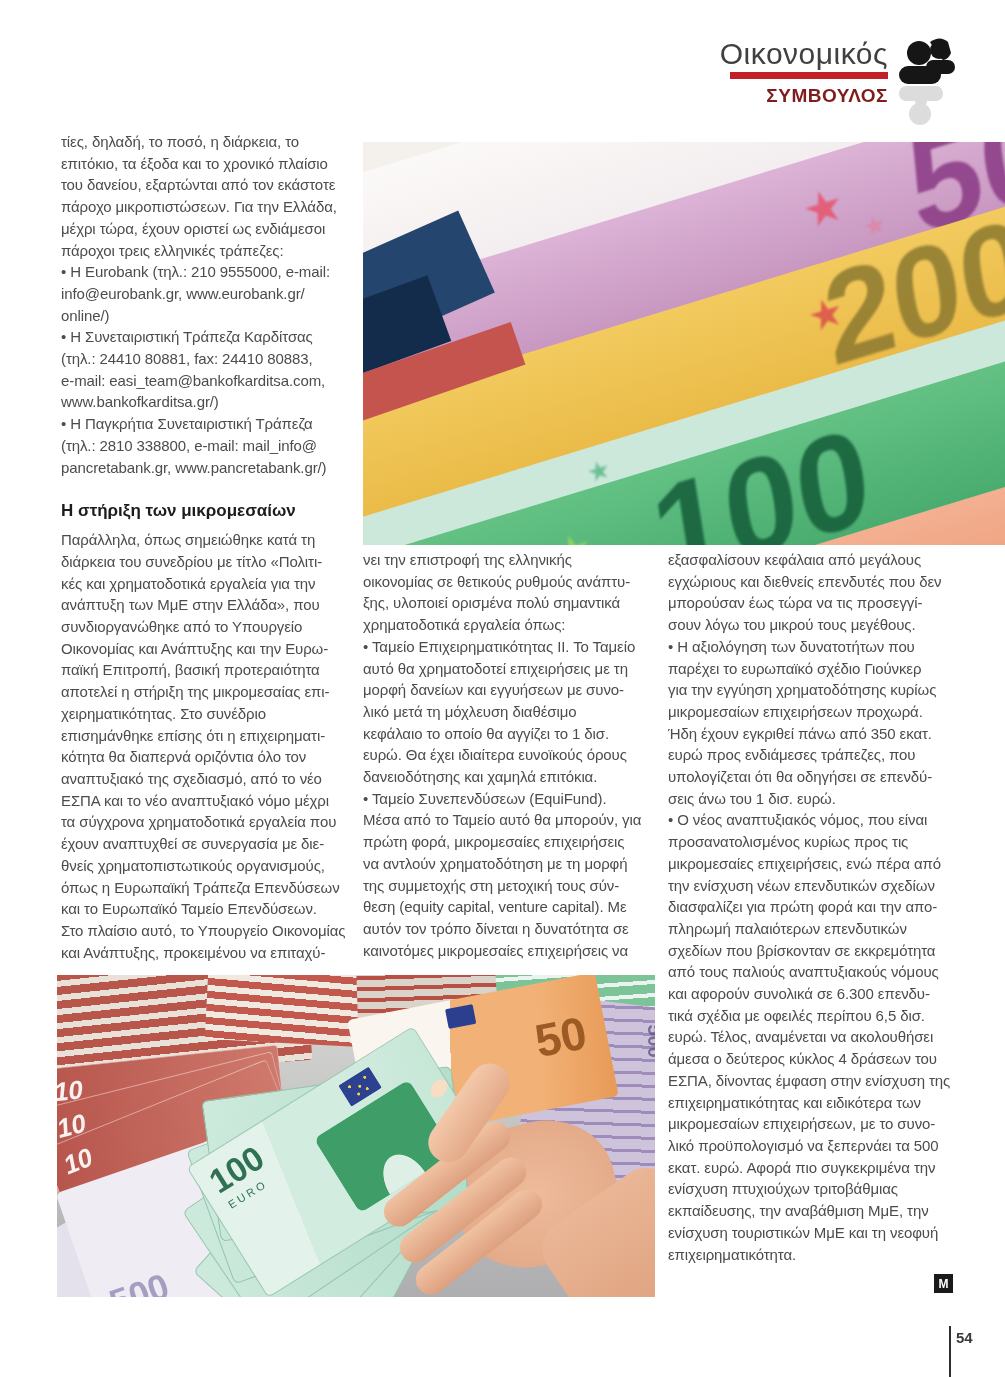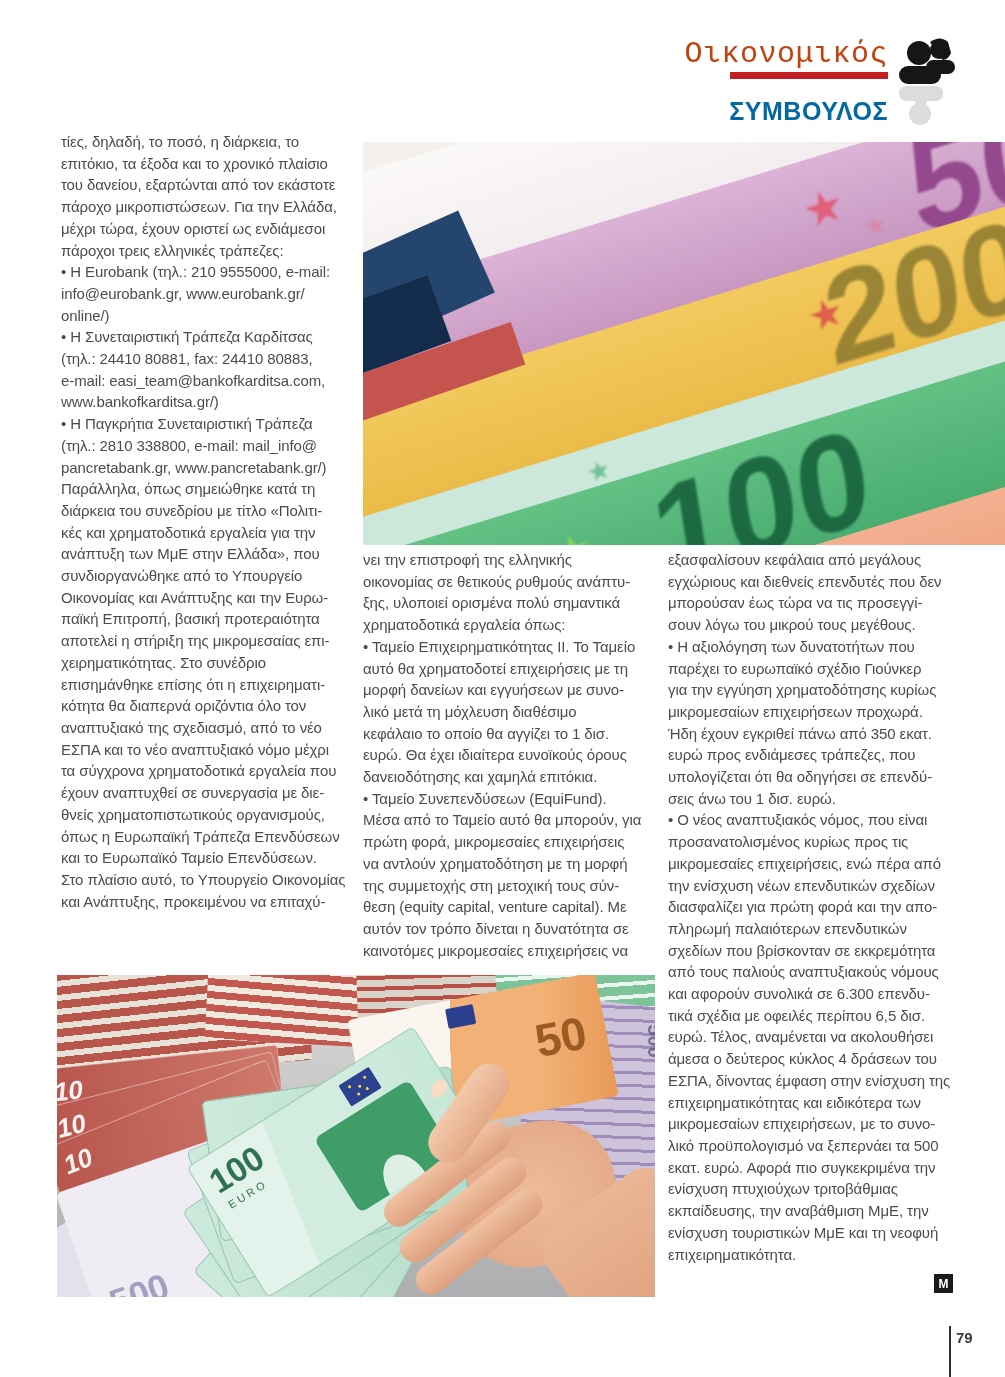--- a/index.html
+++ b/index.html
@@ -2,23 +2,23 @@
 <html><head>
 <meta charset="utf-8">
 <style>
   html,body{margin:0;padding:0;background:#fff;}
   .page{position:relative;width:1005px;height:1377px;background:#ffffff;overflow:hidden;
         font-family:"Liberation Sans", sans-serif;color:#4c4c4e;}
 
   
   .masthead{position:absolute;left:728px;top:38px;display:flex;gap:9px;align-items:flex-start;}
   .mast-text{width:160px;display:flex;flex-direction:column;align-items:flex-end;}
-  .mast-title{font-family:Liberation Mono, monospace;font-size:30px;color:#c2410c;letter-spacing:.5px;line-height:32px;}
+  .mast-title{font-family:Liberation Sans, sans-serif;font-size:30px;color:#404040;letter-spacing:.5px;line-height:32px;}
   .mast-bar{width:158px;height:7px;background:#c32026;margin-top:2px;}
-  .mast-sub{font-size:25px;font-weight:bold;color:#0369a1;letter-spacing:.5px;margin-top:18px;}
+  .mast-sub{font-size:19px;font-weight:bold;color:#7f1d1d;letter-spacing:.5px;margin-top:6px;}
   .mast-icon{width:60px;height:88px;}
 
   
   .textblock{white-space:pre;font-size:15px;line-height:21.7px;letter-spacing:-0.1px;color:#4c4c4e;}
   .col1{position:absolute;left:61px;top:131px;width:292px;}
   .col1 h2{font-size:17px;line-height:22px;font-weight:bold;color:#1c1c1c;margin:22px 0 7px 0;}
   .col2{position:absolute;left:363px;top:549px;width:292px;}
   .col3{position:absolute;left:668px;top:549px;width:292px;}
 
   
@@ -181,20 +181,21 @@
 • Η Eurobank (τηλ.: 210 9555000, e-mail:
 info@eurobank.gr, www.eurobank.gr/
 online/)
 • Η Συνεταιριστική Τράπεζα Καρδίτσας
 (τηλ.: 24410 80881, fax: 24410 80883,
 e-mail: easi_team@bankofkarditsa.com,
 www.bankofkarditsa.gr/)
 • Η Παγκρήτια Συνεταιριστική Τράπεζα
 (τηλ.: 2810 338800, e-mail: mail_info@
 pancretabank.gr, www.pancretabank.gr/)</div>
+    <h2>Η στήριξη των μικρομεσαίων</h2>
     <div class="textblock">Παράλληλα, όπως σημειώθηκε κατά τη
 διάρκεια του συνεδρίου με τίτλο «Πολιτι-
 κές και χρηματοδοτικά εργαλεία για την
 ανάπτυξη των ΜμΕ στην Ελλάδα», που
 συνδιοργανώθηκε από το Υπουργείο
 Οικονομίας και Ανάπτυξης και την Ευρω-
 παϊκή Επιτροπή, βασική προτεραιότητα
 αποτελεί η στήριξη της μικρομεσαίας επι-
 χειρηματικότητας. Στο συνέδριο
 επισημάνθηκε επίσης ότι η επιχειρηματι-
@@ -306,15 +307,15 @@
     <div class="pb hand-finger hfc"></div>
     <div class="pb hand-finger hfd"></div>
     <div class="pb hand-arm"></div>
     <div class="pb hand-thumb"></div>
     <div class="pb thumb-nail"></div>
   </div>
 
   <div class="end-marker">M</div>
 
   <div class="foot-rule"></div>
-  <div class="foot-num">79</div>
+  <div class="foot-num">54</div>
 
 </div>
 
 </body></html>

